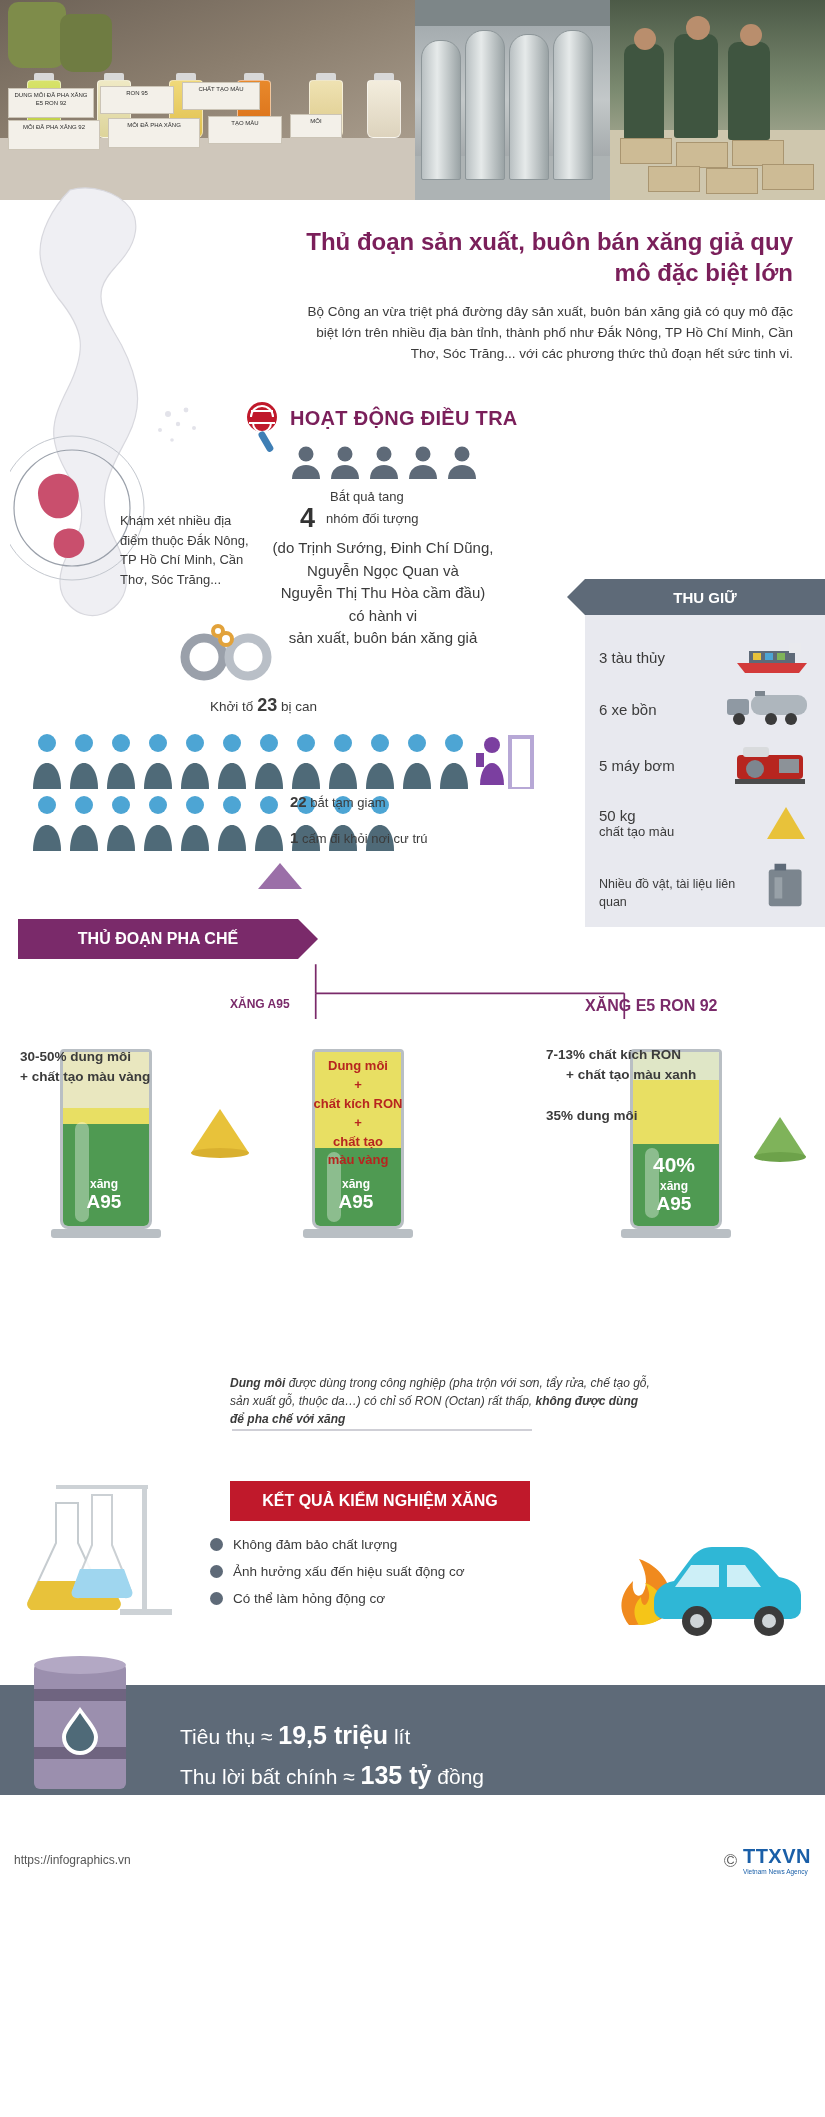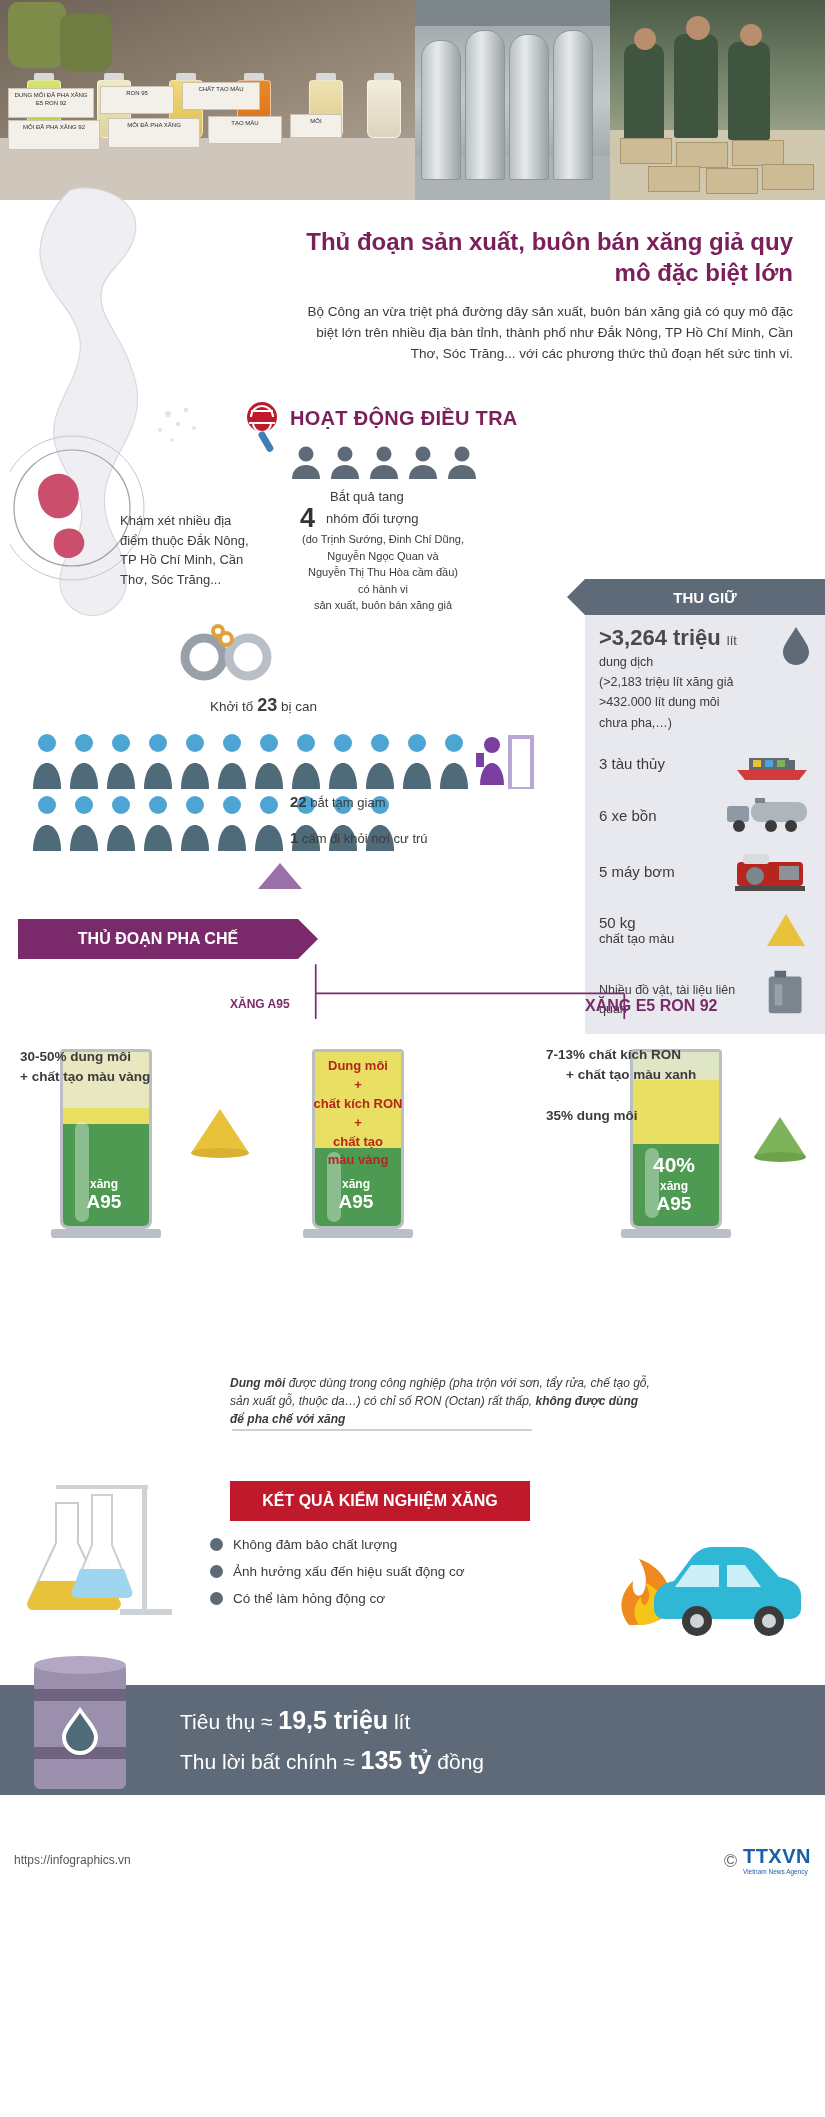--- a/index.html
+++ b/index.html
@@ -45,22 +45,22 @@
   
   .invest { position: relative; margin-top: 22px; height: 520px; }
   .hdg-magnifier { position: absolute; left: 238px; top: 4px; }
   .invest-title { position: absolute; left: 290px; top: 14px; color: #7a1f5a;
                   font-size: 20px; font-weight: bold; letter-spacing: .3px; }
 
   .people-row { position: absolute; left: 290px; top: 52px; display: flex; gap: 7px; }
   .lbl-batqua { position: absolute; left: 330px; top: 96px; font-size: 13px; }
   .four { position: absolute; left: 300px; top: 110px; font-size: 27px; font-weight: bold; color:#333; }
   .four-text { position: absolute; left: 326px; top: 118px; font-size: 13px; }
-  .names { position: absolute; left: 258px; top: 138px; width: 250px; text-align: center;
-           font-size: 11px; line-height: 1.5; }
+  .names { position: absolute; left: 258px; top: 144px; width: 250px; text-align: center;
+           font-size: 15px; line-height: 1.5; }
 
   .khamxet { position: absolute; left: 120px; top: 118px; width: 130px; font-size: 13px; line-height: 1.5; }
   .cuffs { position: absolute; left: 178px; top: 228px; }
 
   .khoito { position: absolute; left: 210px; top: 302px; font-size: 13.5px; }
   .khoito b { font-size: 18px; }
 
   .detainees { position: absolute; left: 30px; top: 340px; }
   .row-icons { display: flex; gap: 3px; margin-bottom: 6px; }
   .lbl-22 { position: absolute; left: 290px; top: 400px; font-size: 13px; }
@@ -113,21 +113,21 @@
   
   .results { position: relative; height: 220px; }
   .res-tab { position: absolute; left: 230px; top: 22px; width: 300px; height: 40px; background: #c0192b;
              color: #fff; font-weight: bold; font-size: 16px; display: flex; align-items: center; justify-content: center; }
   .res-list { position: absolute; left: 210px; top: 78px; }
   .res-item { display: flex; align-items: center; gap: 10px; margin-bottom: 12px; font-size: 13.5px; }
   .dot { width: 13px; height: 13px; border-radius: 50%; background: #5e6a78; flex: none; }
 
   
   .banner { position: relative; margin-top: 6px; height: 110px; background: #5e6a78; color: #fff;
-            display: flex; flex-direction: column; justify-content: center; padding-left: 180px; }
+            display: flex; flex-direction: column; justify-content: flex-end; padding-left: 180px; }
   .banner div { font-size: 21px; line-height: 1.6; }
   .banner b { font-size: 25px; }
   .barrel { position: absolute; left: 20px; top: -34px; width: 120px; height: 144px; }
 
   
   .source { padding: 14px 20px 6px; font-size: 12.5px; font-style: italic; }
   .source b { font-style: normal; }
   .footer { display: flex; align-items: center; justify-content: space-between; padding: 6px 14px 12px; margin-top: 44px; }
   .url { font-size: 12px; color: #555; }
   .logo { display: flex; align-items: center; gap: 6px; }
@@ -398,35 +398,20 @@
     </div>
     <div class="lbl-1">
       <b>1</b>
       <span>cấm đi khỏi nơi cư trú</span>
     </div>
 
     <div class="tri"></div>
 
     <div class="seized-tab">THU GIỮ</div>
     <div class="seized">
-      <div style="display:flex;align-items:flex-start;justify-content:space-between;">
-        <div>
-          <div class="s-big">
-            <b>&gt;3,264 triệu</b>
-            <span style="font-size:13px">lít</span>
-          </div>
-          <div class="s-sub">dung dịch</div>
-          <div class="s-sub">(&gt;2,183 triệu lít xăng giả</div>
-          <div class="s-sub">&gt;432.000 lít dung môi</div>
-          <div class="s-sub">chưa pha,…)</div>
-        </div>
-        <svg width="30" height="40" viewBox="0 0 30 40">
-          <path d="M15 2 C22 14 28 20 28 27 a13 13 0 0 1 -26 0 C2 20 8 14 15 2z" fill="#5e6a78"></path>
-        </svg>
-      </div>
 
       <div class="s-item">
         <div class="txt"><span>3</span>
           <span>tàu thủy</span></div>
         <svg width="78" height="36" viewBox="0 0 78 36">
           <path d="M4 24 h70 l-8 10 h-54z" fill="#d33a3a"></path>
           <rect x="16" y="12" width="46" height="12" fill="#5e6a78"></rect>
           <rect x="20" y="14" width="8" height="7" fill="#e8c23a"></rect>
           <rect x="32" y="14" width="8" height="7" fill="#4da5d4"></rect>
           <rect x="44" y="14" width="8" height="7" fill="#7fb35a"></rect>

